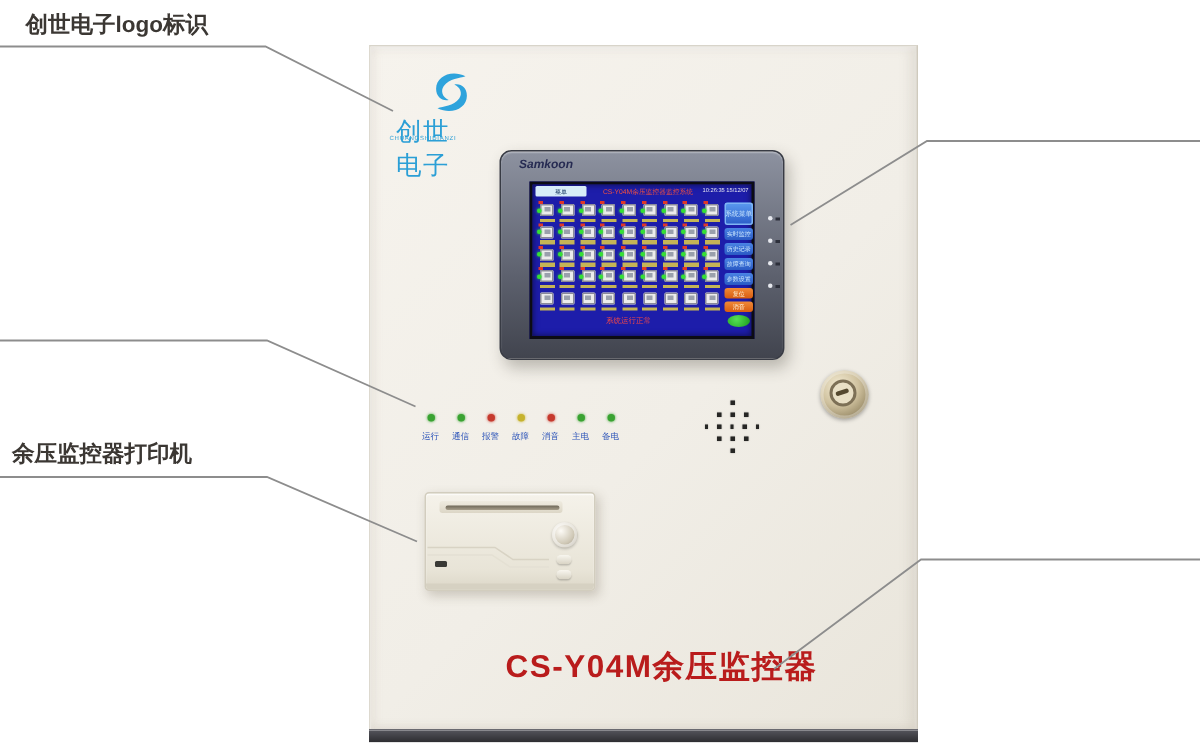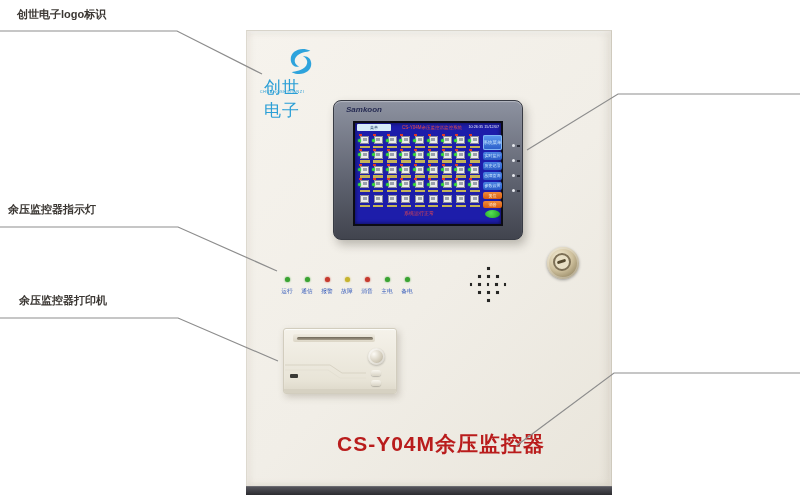--- a/index.html
+++ b/index.html
@@ -102,25 +102,25 @@
   .printer-btn.b2 { left:87px; top:51px; }
   .printer-led { position:absolute; left:6px; top:45px; width:8px; height:4px; background:#3a3a36; border-radius:1px; }
   .printer-base { position:absolute; left:0; bottom:0; width:100%; height:4px;
     background:#d6d1c2; border-radius:0 0 3px 3px; }
 
   
   .model-name { position:absolute; left:246px; top:430px; width:366px; padding-left:24px;
     text-align:center; font-size:21px; font-weight:bold; letter-spacing:1px; white-space:nowrap; }
 
   
-  .callout { position:absolute; font-size:11px; font-weight:bold; color:#3b3733; white-space:nowrap; }
+  .callout { position:absolute; font-size:15px; font-weight:bold; color:#3b3733; white-space:nowrap; }
   .co-logo   { left:17px;  top:7px; }
   .co-screen { left:640px; top:64px;  width:154px; text-align:right; }
   .co-leds   { left:8px;   top:202px; }
-  .co-printer{ left:19px;   top:293px; }
+  .co-printer{ left:8px;   top:293px; }
   .co-model  { left:660px; top:343px; width:134px; text-align:right; }
   .leaders { position:absolute; left:0; top:0; pointer-events:none; }
 </style>
 </head>
 <body>
 
 <div class="stage">
 
   <div class="panel"></div>
   <div class="bottom-strip"></div>
@@ -393,21 +393,20 @@
     <div class="printer-knob"></div>
     <div class="printer-btn b1"></div>
     <div class="printer-btn b2"></div>
     <div class="printer-led"></div>
     <div class="printer-base"></div>
   </div>
 
   <div class="model-name" style="color:#b91c1c;">CS-Y04M余压监控器</div>
 
   <div class="callout co-logo">创世电子logo标识</div>
-  <div class="callout co-leds">余压监控器指示灯</div>
   <div class="callout co-printer">余压监控器打印机</div>
 
   <svg class="leaders" width="800" height="495">
     <g fill="none" stroke="#8d8d8d" stroke-width="1.2">
       <polyline points="0,31 177,31 262,74"></polyline>
       <polyline points="800,94 618,94 527,150"></polyline>
       <polyline points="0,227 178,227 277,271"></polyline>
       <polyline points="0,318 178,318 278,361"></polyline>
       <polyline points="800,373 614,373 516,446"></polyline>
     </g>

